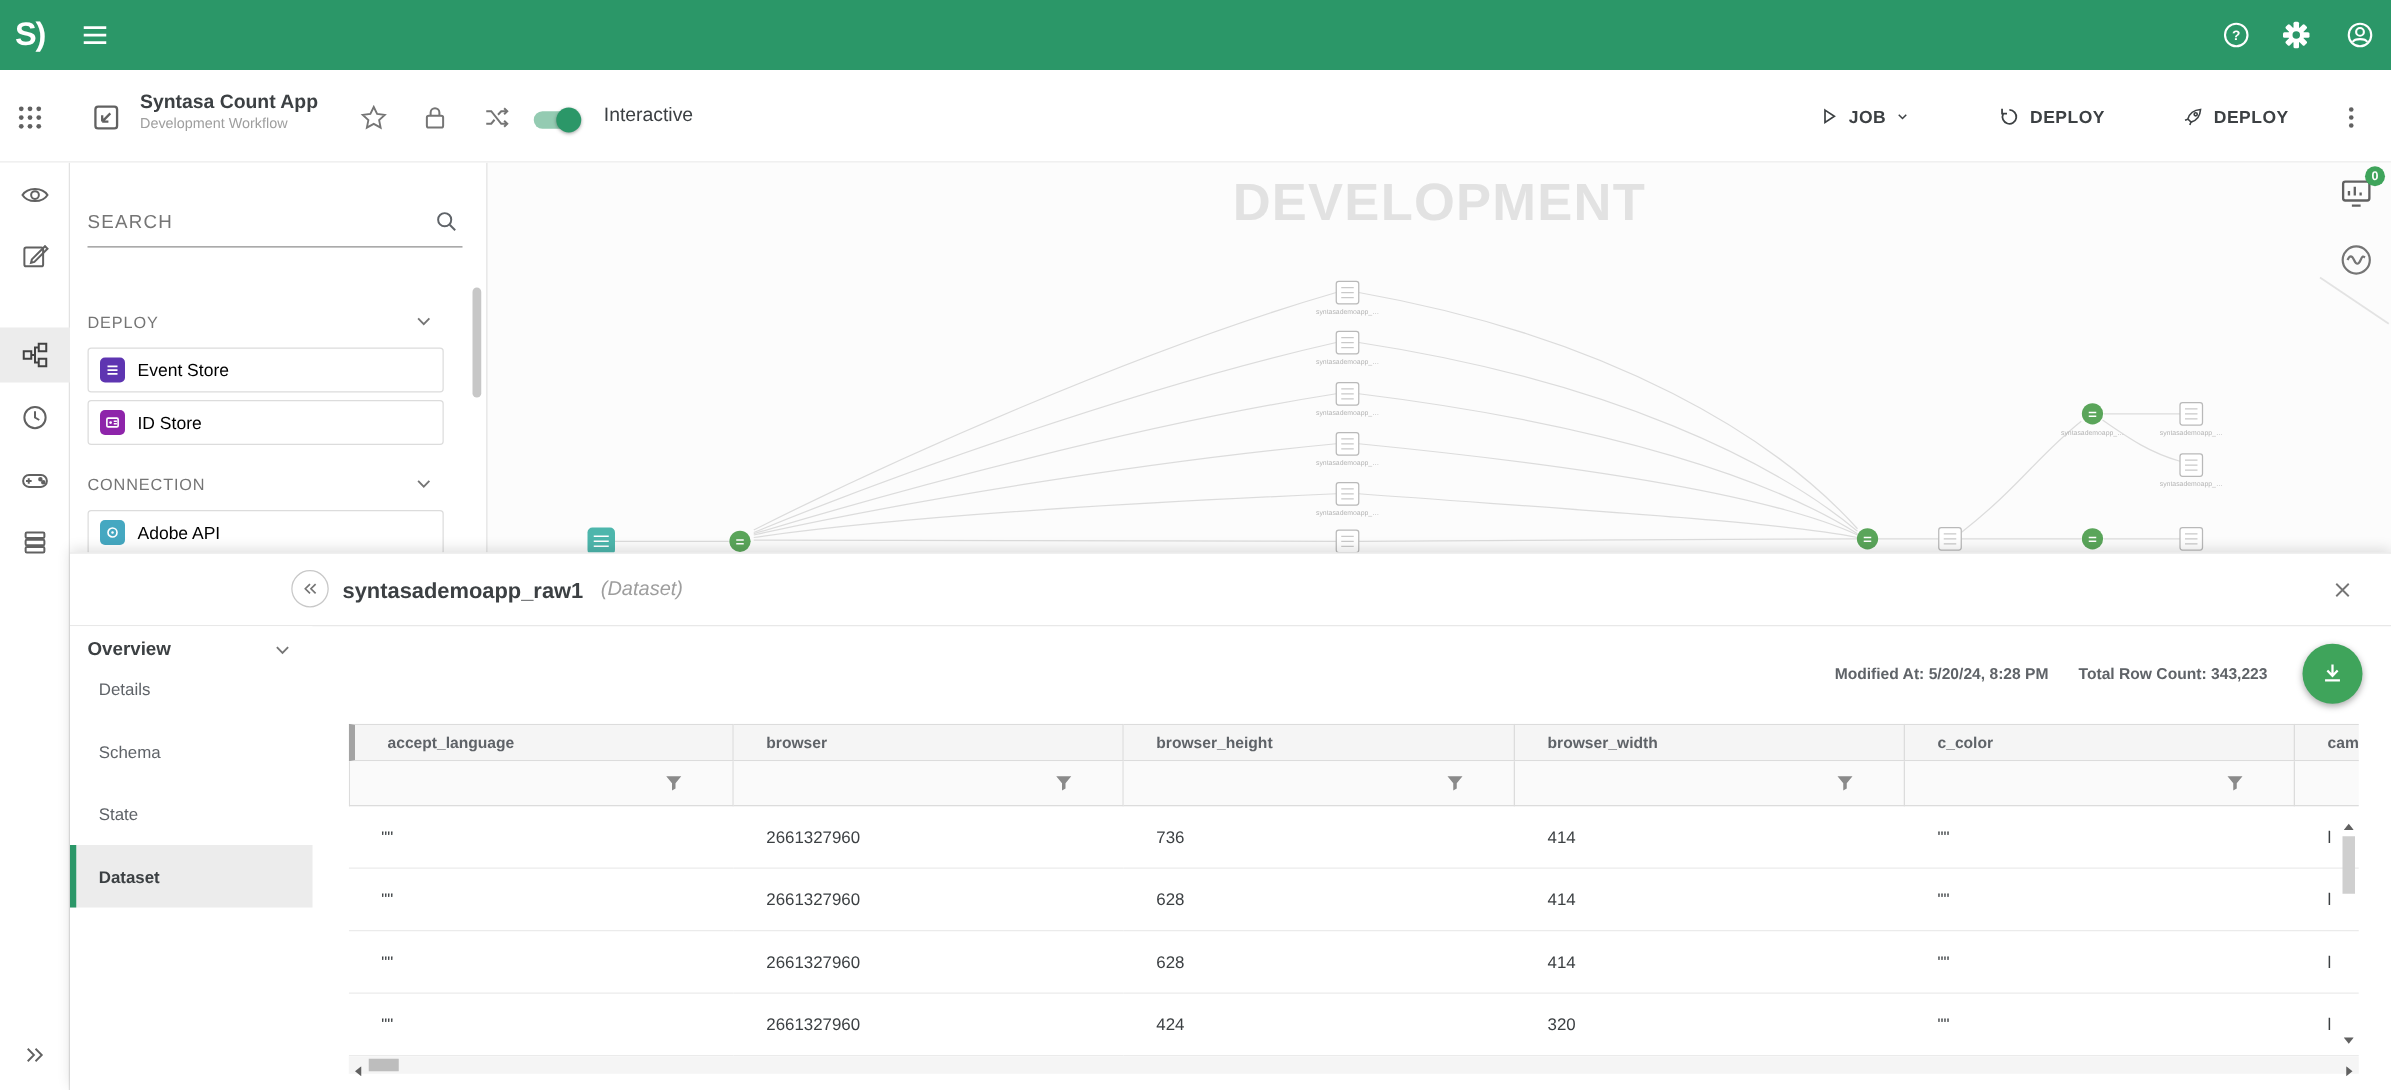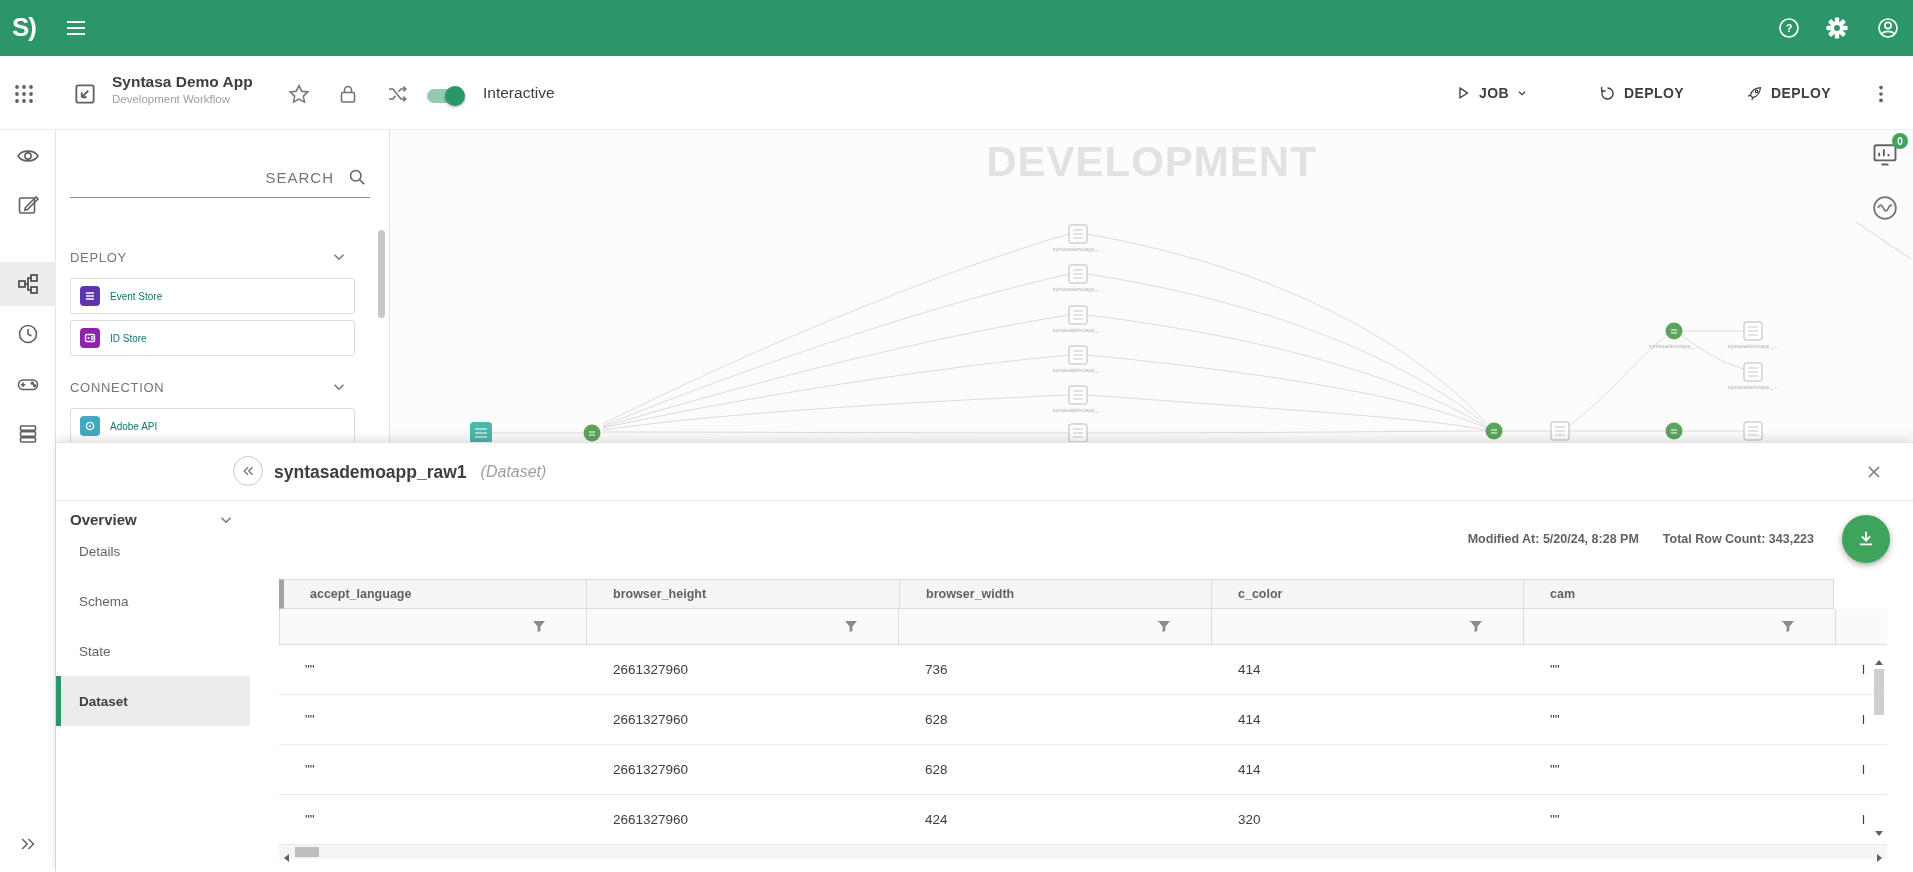--- a/index.html
+++ b/index.html
@@ -34,29 +34,29 @@
   .rail-btn { position:absolute; left:0; width:56px; height:44px; display:flex; align-items:center;
     justify-content:center; cursor:pointer; }
   .rail-btn.selected { background:#ececec; }
   .rail-expand { position:absolute; bottom:18px; left:0; width:56px; display:flex; justify-content:center; cursor:pointer; }
 
   
   .left-panel { position:absolute; left:56px; top:130px; width:334px; height:312px; background:#fff;
     border-right:1px solid #e2e2e2; overflow:hidden; z-index:40; }
   .search-wrap { position:absolute; left:14px; top:28px; width:300px; height:40px; border-bottom:1px solid #8f8f8f; }
   .search-wrap input { border:none; outline:none; background:transparent; width:264px; height:38px;
-    font-family:"Liberation Sans", sans-serif; font-size:15px; letter-spacing:1px; color:#8b5cf6;text-align:right; }
+    font-family:"Liberation Sans", sans-serif; font-size:15px; letter-spacing:1px; color:#8b5cf6; }
   .search-wrap input::placeholder { color:#757575; opacity:1; }
   .search-ic { position:absolute; right:2px; top:9px; }
   .section-header { position:absolute; left:14px; font-size:13px; letter-spacing:.7px; color:#757575; }
   .section-chevron { position:absolute; right:41px; width:18px; height:18px; cursor:pointer; }
   .panel-item { position:absolute; left:14px; width:285px; height:36px; border:1px solid #dcdcdc;
     border-radius:3px; background:#fff; display:flex; align-items:center; padding-left:9px; cursor:pointer; }
   .item-icon { width:20px; height:20px; border-radius:4px; display:flex; align-items:center; justify-content:center; flex:none; }
-  .item-label { margin-left:10px; font-size:10px; color:#0f766e; white-space:nowrap; }
+  .item-label { margin-left:10px; font-size:14px; color:#000000; white-space:nowrap; }
   .panel-scrollthumb { position:absolute; right:4px; top:100px; width:7px; height:88px; background:#c7c7c7; border-radius:4px; }
 
   
   .canvas { position:absolute; left:390px; top:130px; right:0; bottom:0; background:#fcfcfc; overflow:hidden; z-index:1; }
   .watermark { position:absolute; top:8px; left:0; right:0; text-align:center; font-size:42px; font-weight:700;
     color:#e2e2e2; letter-spacing:1px; }
   .canvas-svg { position:absolute; left:0; top:0; width:1523px; height:742px; }
   .nlab { font-size:5.5px; fill:#b3b3b3; text-anchor:middle; font-family:"Liberation Sans", sans-serif; }
   .canvas-fab { position:absolute; right:12px; width:30px; height:30px; cursor:pointer; }
   .badge { position:absolute; top:-7px; right:-7px; min-width:16px; height:16px; border-radius:8px; background:#3fa45b;
@@ -159,21 +159,21 @@
         <circle cx="19" cy="19" r="1.9"></circle>
     </svg>
   </div>
   <div class="tool-ic" style="left:72px;">
     <svg width="26" height="26" viewBox="0 0 24 24" fill="none" stroke="#616161" stroke-width="1.7">
       <rect x="4" y="4" width="16" height="16" rx="2"></rect>
         <path d="M15 9l-6 6M9 15h4.6M9 15v-4.6"></path>
     </svg>
   </div>
   <div class="title-block">
-    <div class="app-title">Syntasa Demo App</div>
+    <div class="app-title">Syntasa Count App</div>
     <div class="app-subtitle">Development Workflow</div>
   </div>
   <div class="tool-ic" style="left:286px;">
     <svg width="24" height="24" viewBox="0 0 24 24" fill="none" stroke="#757575" stroke-width="1.5">
       <polygon points="12,3.6 14.7,9.2 20.8,9.9 16.3,14.1 17.5,20.1 12,17.1 6.5,20.1 7.7,14.1 3.2,9.9 9.3,9.2"></polygon>
     </svg>
   </div>
   <div class="tool-ic" style="left:335px;">
     <svg width="24" height="24" viewBox="0 0 24 24" fill="none" stroke="#757575" stroke-width="1.6">
       <rect x="5.5" y="10.5" width="13" height="9.5" rx="1.5"></rect>
@@ -480,20 +480,21 @@
   </div>
   <div class="download-fab">
     <svg width="22" height="22" viewBox="0 0 24 24" fill="none" stroke="#fff" stroke-width="2">
       <path d="M12 4v9M7.5 9.2l4.5 4.6 4.5-4.6M5.5 17.8h13"></path>
     </svg>
   </div>
 
   <div class="preview-table">
     <div class="t-row t-head">
       <div class="cell c0">accept_language</div>
+      <div class="cell c1">browser</div>
       <div class="cell c2">browser_height</div>
       <div class="cell c3">browser_width</div>
       <div class="cell c4">c_color</div>
       <div class="cell c5">cam</div>
     </div>
     <div class="t-row t-filter">
       <div class="cell c0">
           <svg width="14" height="13" viewBox="0 0 14 13">
             <path d="M1 1h12L8.4 6.5v4.2L5.6 12.3V6.5z" fill="#8a8a8a"></path>
           </svg>

